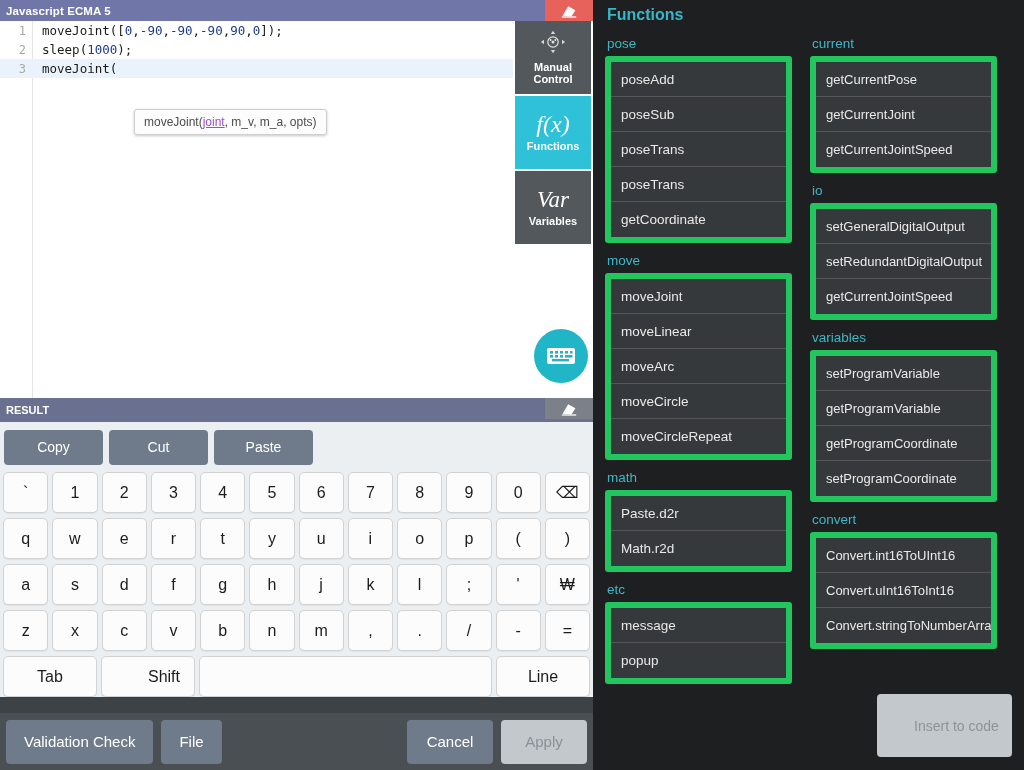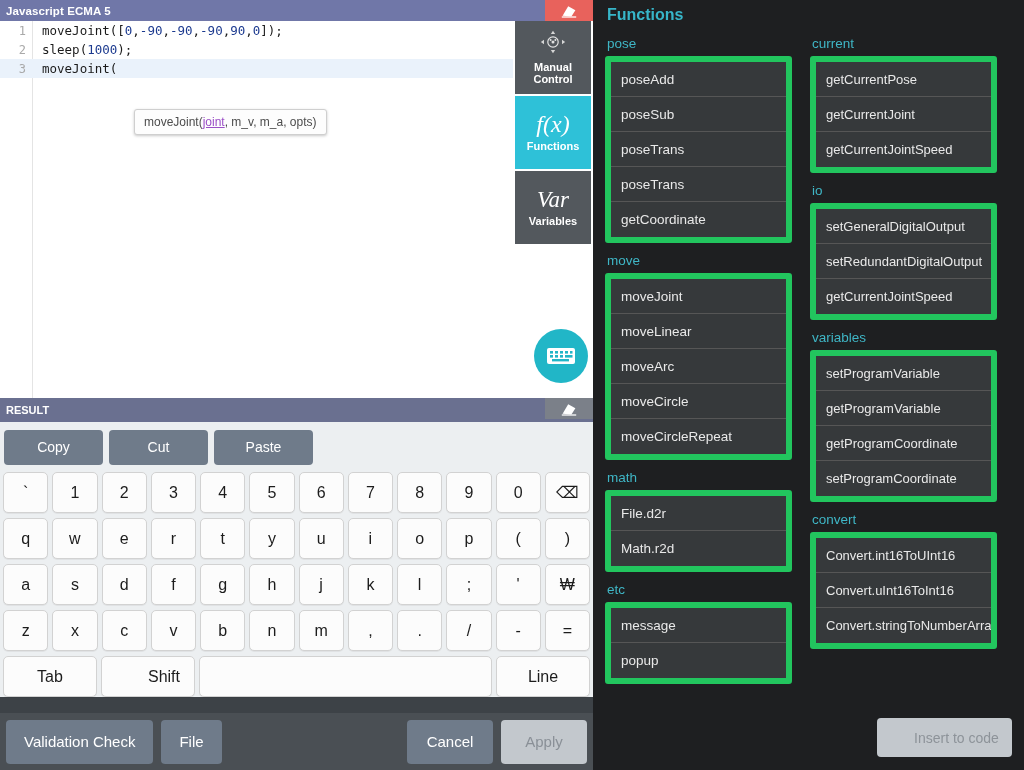--- a/index.html
+++ b/index.html
@@ -98,21 +98,21 @@
   .sec-head { color: #3fb6c6; font-size: 13.5px; margin: 10px 0 5px 2px; }
   .grp { border: 6px solid #22c55e; border-radius: 3px; overflow: hidden; }
   .fn-item {
     height: 35px; background: #36393b; color: #e9e9e9; font-size: 13.5px;
     display: flex; align-items: center; padding-left: 10px;
     border-bottom: 1px solid #565656; white-space: nowrap; overflow: hidden;
   }
   .fn-item:last-child { border-bottom: none; }
   .col2 .fn-item { font-size: 13px; }
   .insert-btn {
-    position: absolute; right: 12px; bottom: 13px; width: 135px; height: 39px;
+    position: absolute; right: 12px; bottom: 13px; width: 135px; height: 63px;
     background: #c3c8cd; color: #8d9399; border-radius: 4px;
     display: flex; align-items: center; justify-content: center; font-size: 14px; padding-left: 24px;
   }
 </style>
 </head>
 <body>
 
 <div id="app">
 
   <div id="left">
@@ -301,21 +301,21 @@
           <div class="sec-head">move</div>
           <div class="grp">
             <div class="fn-item">moveJoint</div>
             <div class="fn-item">moveLinear</div>
             <div class="fn-item">moveArc</div>
             <div class="fn-item">moveCircle</div>
             <div class="fn-item">moveCircleRepeat</div>
           </div>
           <div class="sec-head">math</div>
           <div class="grp">
-            <div class="fn-item">File.d2r</div>
+            <div class="fn-item">Paste.d2r</div>
             <div class="fn-item">Math.r2d</div>
           </div>
           <div class="sec-head">etc</div>
           <div class="grp">
             <div class="fn-item">message</div>
             <div class="fn-item">popup</div>
           </div>
         </div>
       <div class="col col2" id="fn-col-right">
           <div class="sec-head">current</div>

